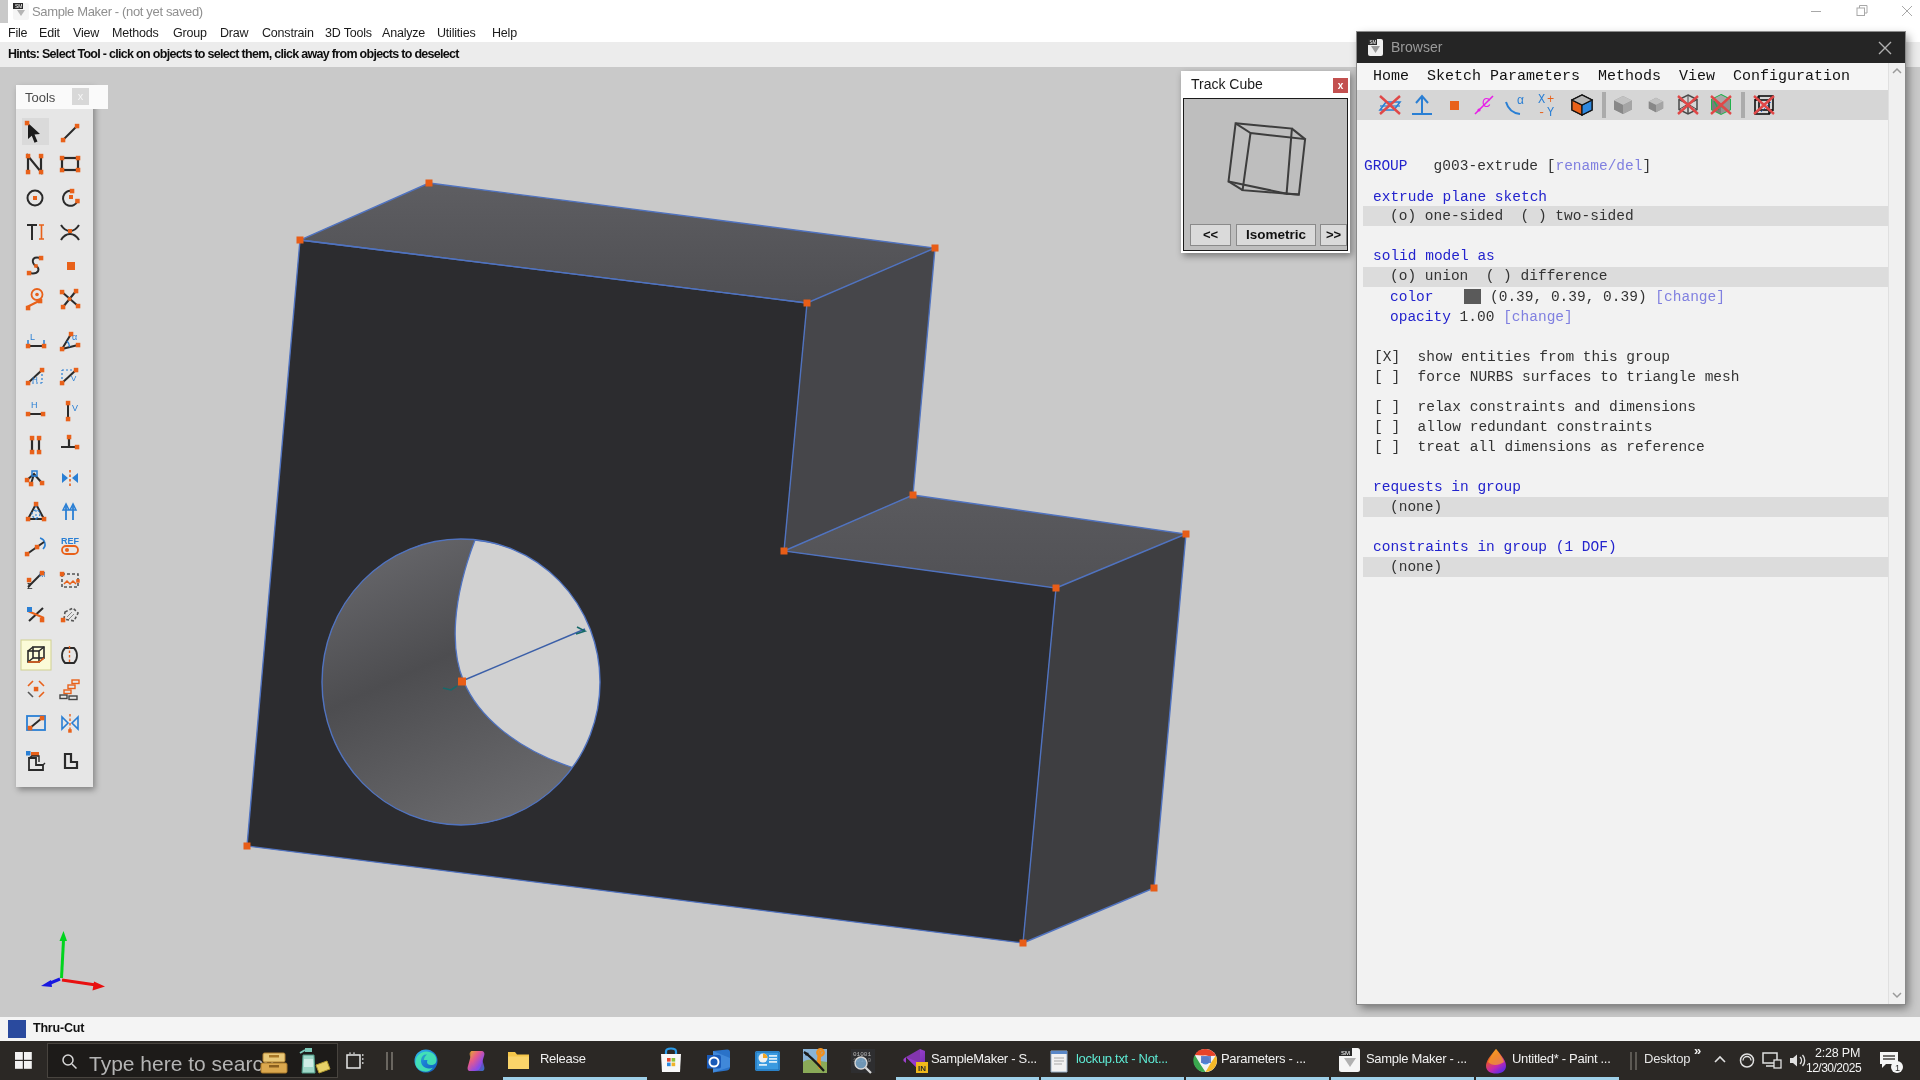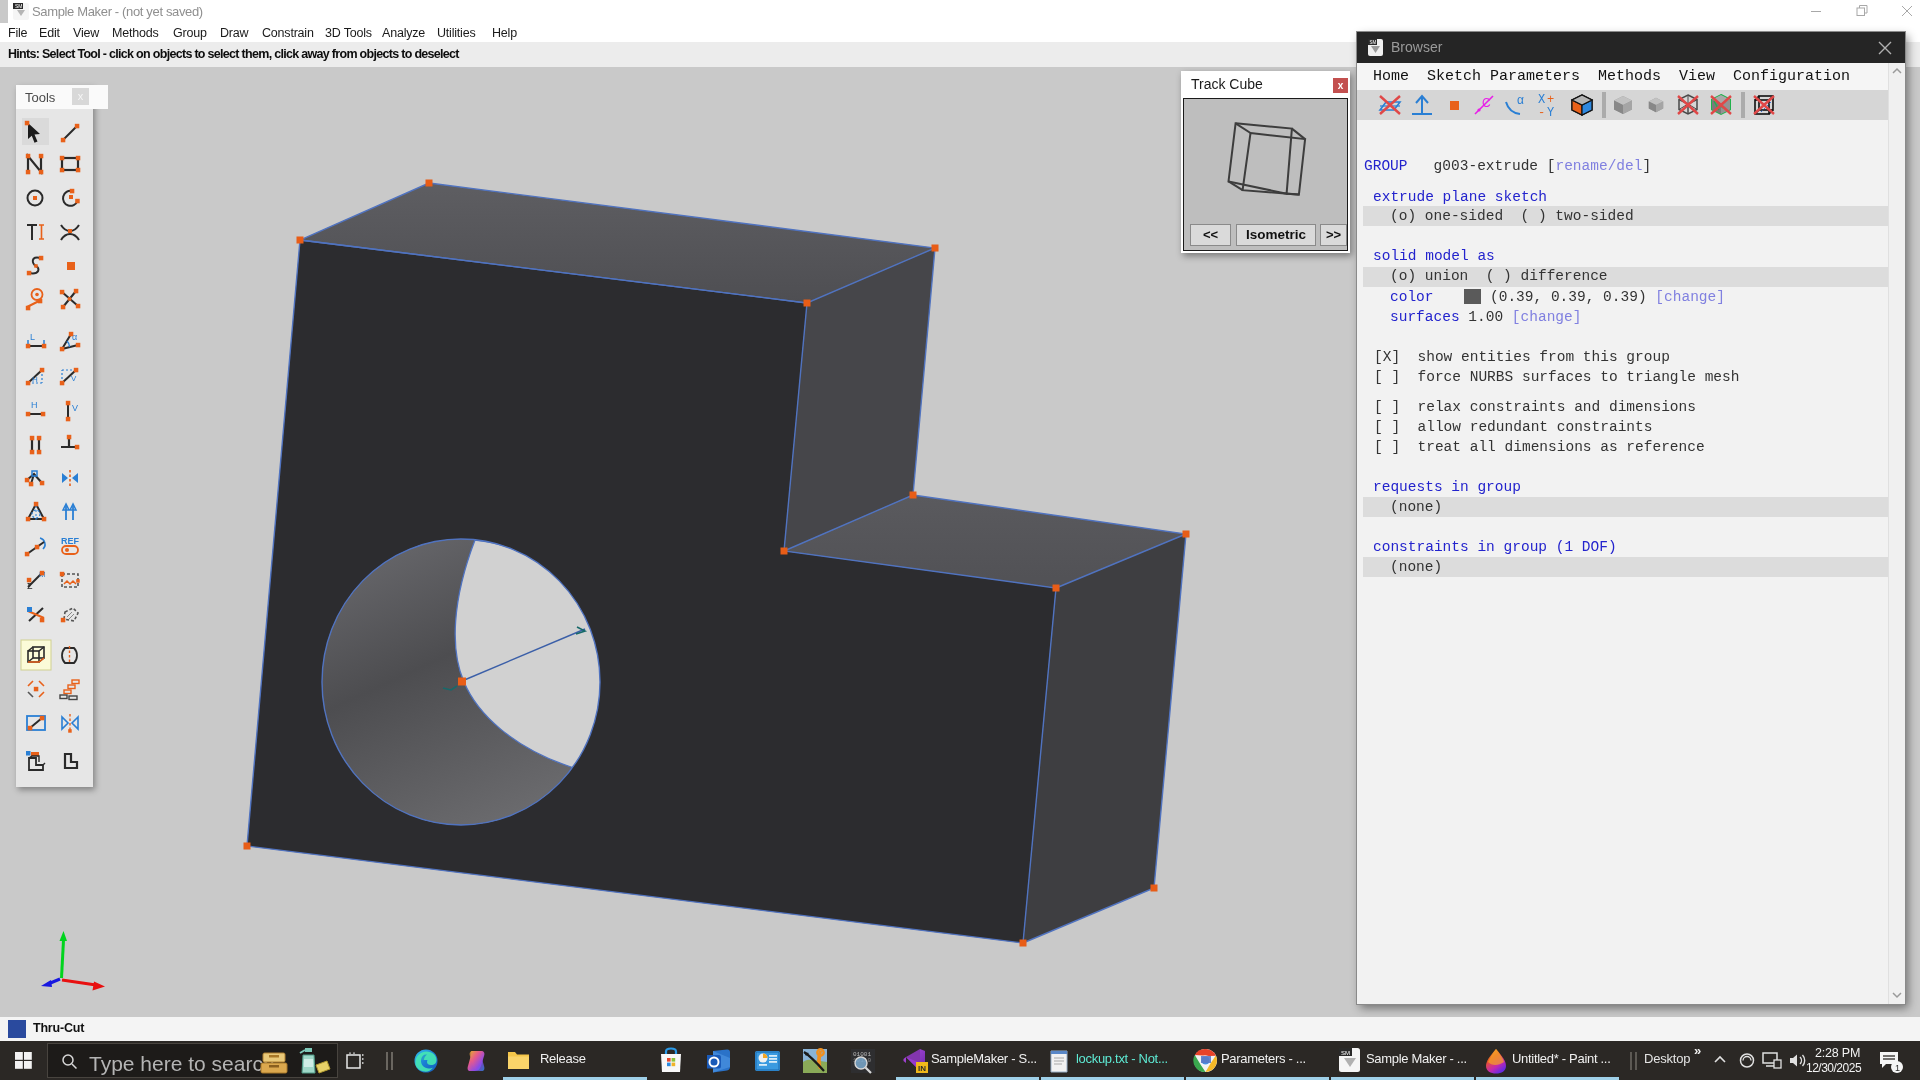--- a/index.html
+++ b/index.html
@@ -492,21 +492,21 @@
     <div class="band" style="top:525px"></div>
 
     <div class="brow" style="left:7px;top:124px"><span class="bl">GROUP</span><span class="dk">   g003-extrude [</span><span class="pu">rename/del</span><span class="dk">]</span></div>
     <div class="brow bl" style="left:16px;top:155px">extrude plane sketch</div>
     <div class="brow dk" style="left:33px;top:174px">(o) one-sided  ( ) two-sided</div>
     <div class="brow bl" style="left:16px;top:214px">solid model as</div>
     <div class="brow dk" style="left:33px;top:234px">(o) union  ( ) difference</div>
     <div class="brow" style="left:33px;top:255px"><span class="bl">color</span></div>
     <div class="abs" style="left:107px;top:257px;width:17px;height:15px;background:#5a5a5a"></div>
     <div class="brow" style="left:133px;top:255px"><span class="dk">(0.39, 0.39, 0.39) </span><span class="pu">[change]</span></div>
-    <div class="brow" style="left:33px;top:275px"><span class="bl">surfaces</span><span class="dk"> 1.00 </span><span class="pu">[change]</span></div>
+    <div class="brow" style="left:33px;top:275px"><span class="bl">opacity</span><span class="dk"> 1.00 </span><span class="pu">[change]</span></div>
     <div class="brow dk" style="left:17px;top:315px">[X]  show entities from this group</div>
     <div class="brow dk" style="left:17px;top:335px">[ ]  force NURBS surfaces to triangle mesh</div>
     <div class="brow dk" style="left:17px;top:365px">[ ]  relax constraints and dimensions</div>
     <div class="brow dk" style="left:17px;top:385px">[ ]  allow redundant constraints</div>
     <div class="brow dk" style="left:17px;top:405px">[ ]  treat all dimensions as reference</div>
     <div class="brow bl" style="left:16px;top:445px">requests in group</div>
     <div class="brow dk" style="left:33px;top:465px">(none)</div>
     <div class="brow bl" style="left:16px;top:505px">constraints in group (1 DOF)</div>
     <div class="brow dk" style="left:33px;top:525px">(none)</div>
 

